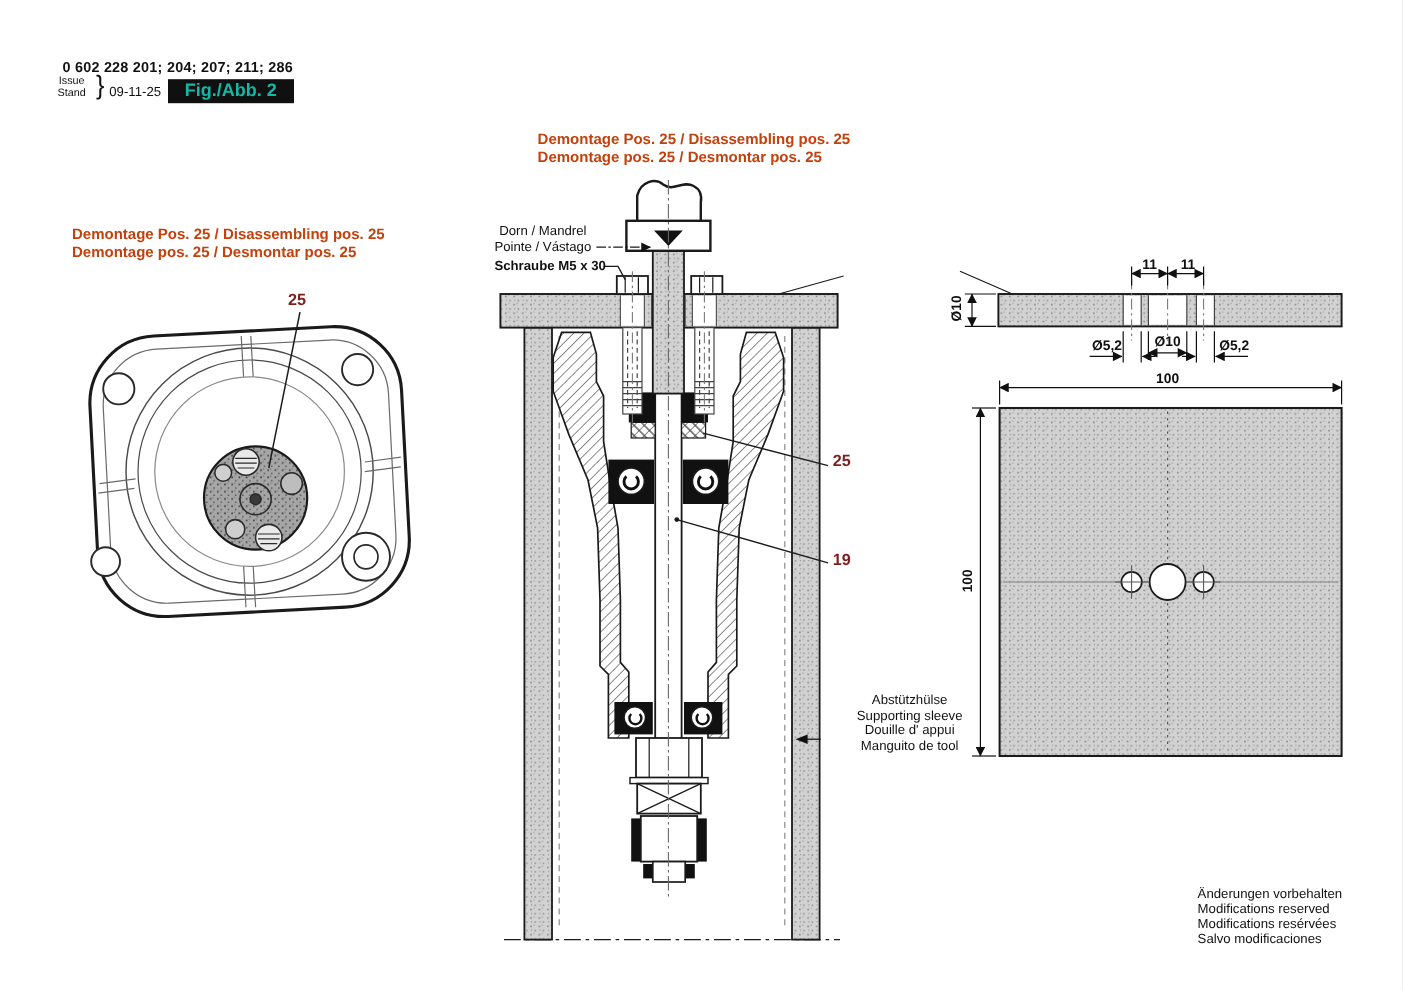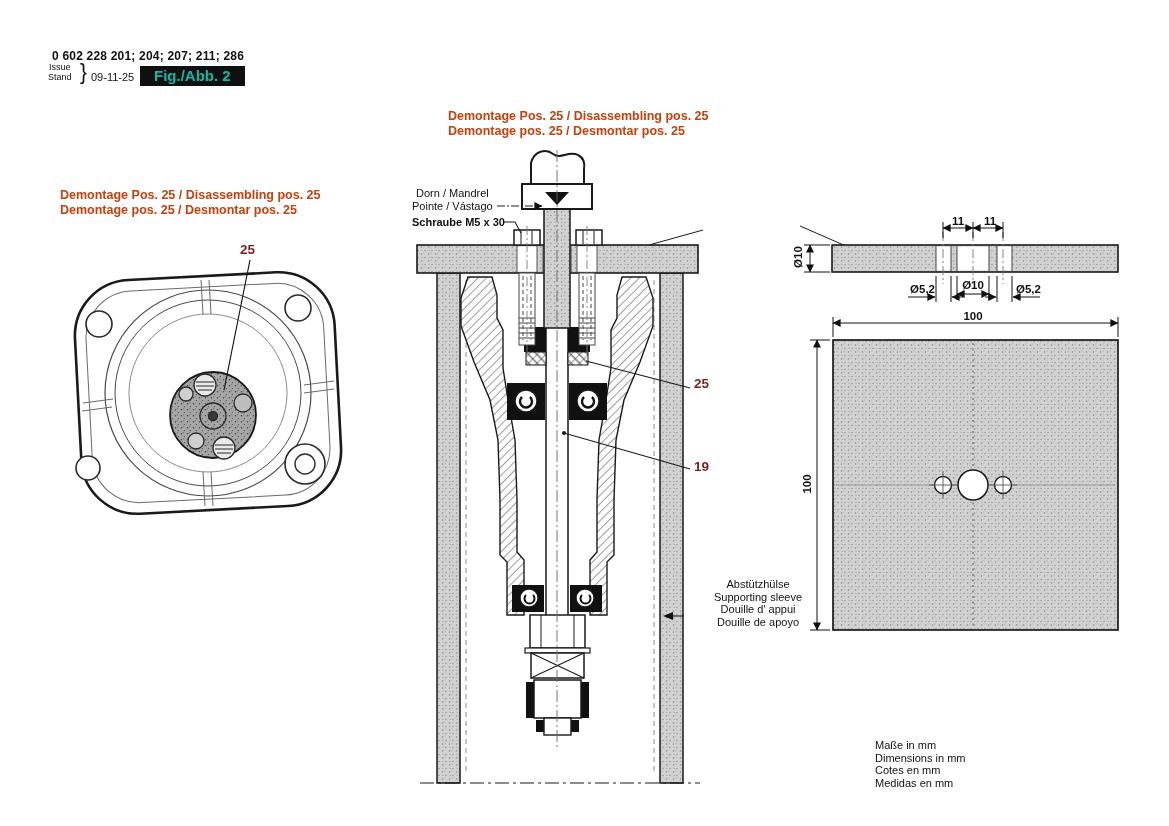--- a/index.html
+++ b/index.html
@@ -49,41 +49,41 @@
     <div>Dorn / Mandrel</div>
     <div>Pointe / Vástago</div>
   </div>
   <div class="lbl" style="left:412px;top:216px;font-weight:bold;">Schraube M5 x 30</div>
 
 
   <div class="lbl" style="left:686px;top:578px;margin-left:28px;">
     <div>Abstützhülse</div>
     <div>Supporting sleeve</div>
     <div>Douille d' appui</div>
-    <div>Douille de apoyo</div>
+    <div>Manguito de tool</div>
   </div>
 
   <div class="callout" style="left:240px;top:242px;">25</div>
   <div class="callout" style="left:694px;top:376px;">25</div>
   <div class="callout" style="left:694px;top:459px;">19</div>
 
   <div class="dim" style="left:944px;top:215px;width:28px;text-align:center;">11</div>
   <div class="dim" style="left:976px;top:215px;width:28px;text-align:center;">11</div>
   <div class="dim rot" style="left:781px;top:251px;width:34px;text-align:center;">Ø10</div>
   <div class="dim" style="left:895px;top:283px;width:40px;text-align:right;">Ø5,2</div>
   <div class="dim" style="left:957px;top:279px;width:32px;text-align:center;">Ø10</div>
   <div class="dim" style="left:1016px;top:283px;width:40px;text-align:left;">Ø5,2</div>
   <div class="dim" style="left:956px;top:310px;width:34px;text-align:center;">100</div>
   <div class="dim rot" style="left:790px;top:478px;width:34px;text-align:center;">100</div>
 
-  <div class="ftcol" style="left:875px;top:739px;">
-    <div>Maße in mm</div>
-    <div>Dimensions in mm</div>
-    <div>Cotes en mm</div>
-    <div>Medidas en mm</div>
+  <div class="ftcol" style="left:998px;top:739px;">
+    <div>Änderungen vorbehalten</div>
+    <div>Modifications reserved</div>
+    <div>Modifications resérvées</div>
+    <div>Salvo modificaciones</div>
   </div>
 
   <svg class="art" width="1169" height="826" viewBox="0 0 1169 826">
     <defs>
       <pattern id="stip" width="7" height="7" patternUnits="userSpaceOnUse">
         <rect width="7" height="7" fill="#d2d2d2"></rect>
         <circle cx="1.5" cy="2" r="0.8" fill="#8b8b8b"></circle>
         <circle cx="5" cy="5.5" r="0.8" fill="#979797"></circle>
         <circle cx="4" cy="1" r="0.6" fill="#a2a2a2"></circle>
         <circle cx="2" cy="5.2" r="0.5" fill="#8b8b8b"></circle>

